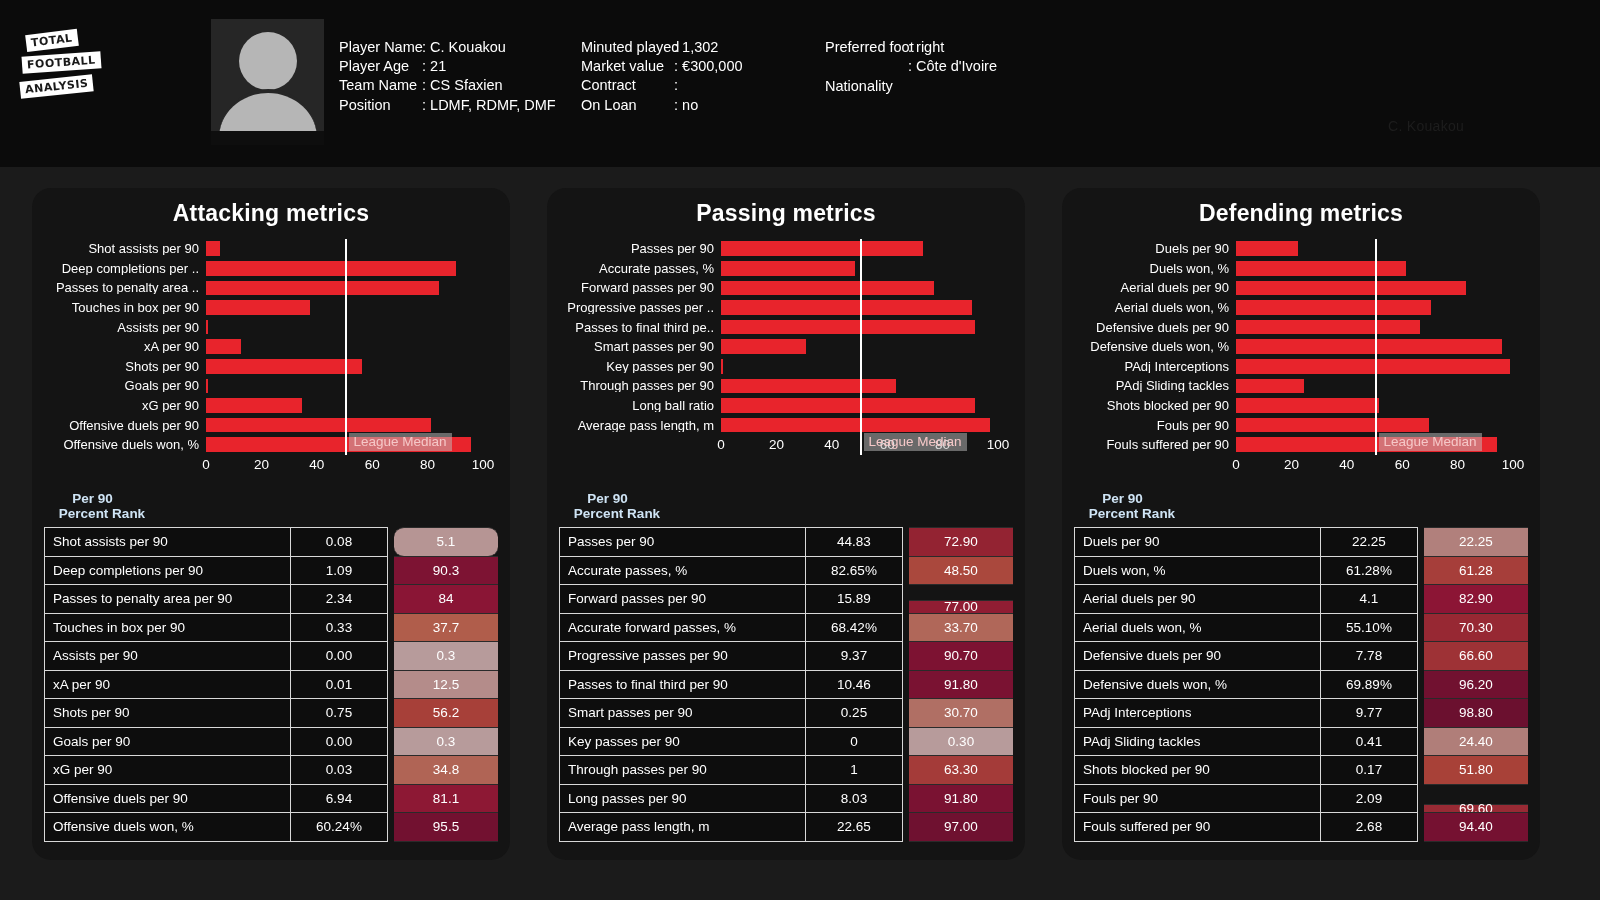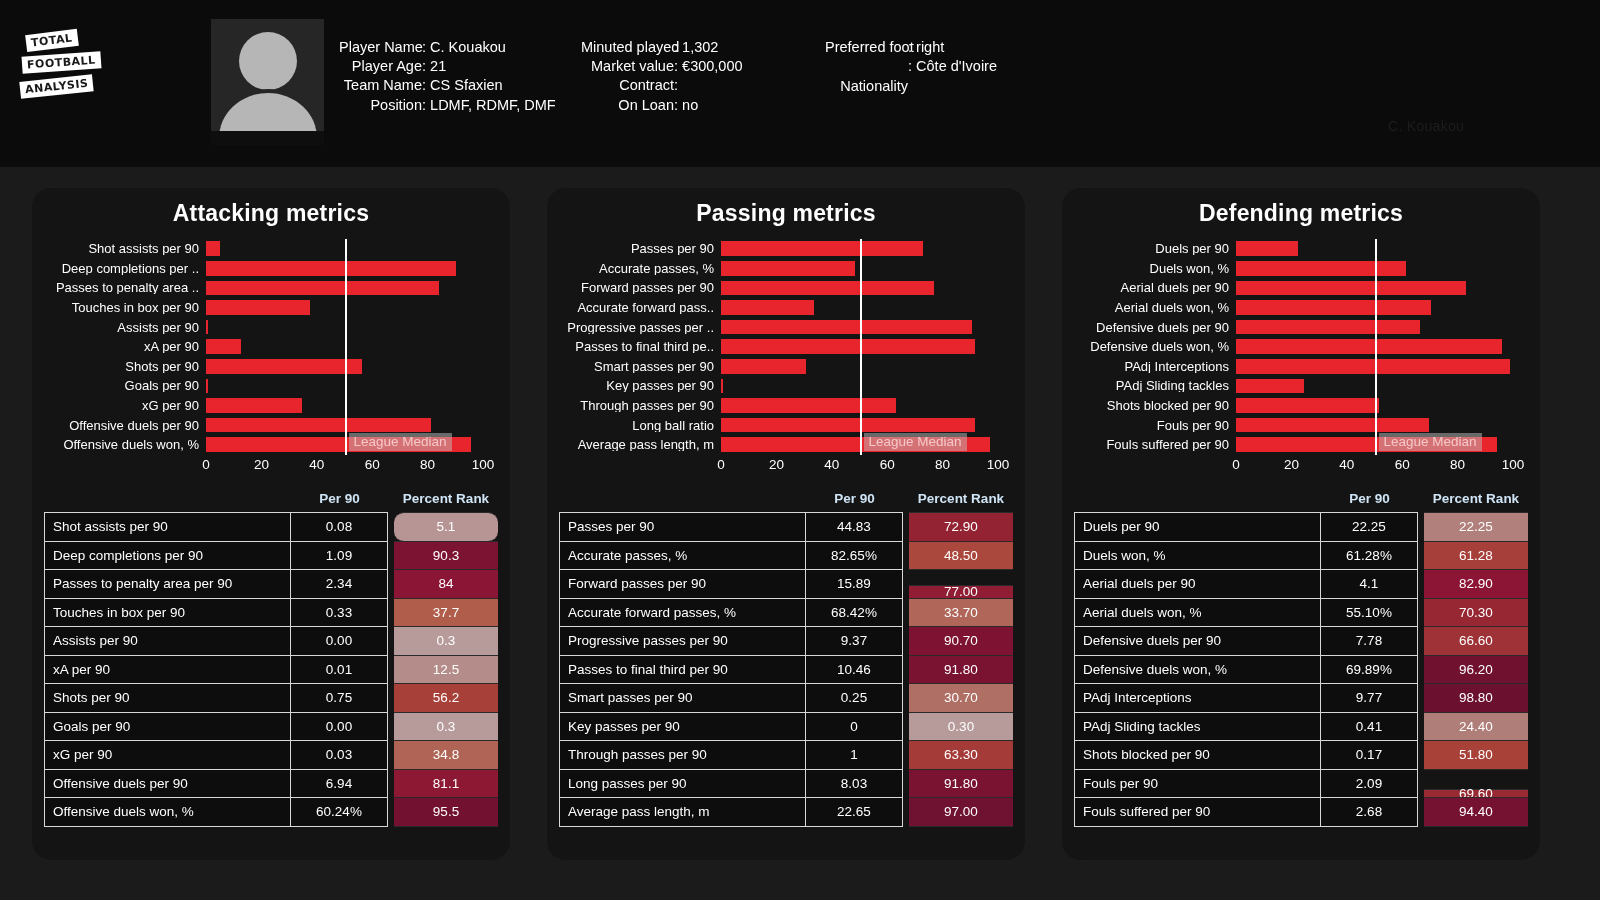--- a/index.html
+++ b/index.html
@@ -61,21 +61,20 @@
     background: #0e0e0e;
   }
 
   .info-col {
     position: absolute; top: 38px;
     color: #ffffff;
     font-size: 14.5px;
     line-height: 19.2px;
     white-space: pre;
     font-weight: 400;
-    text-align: right;
   }
   .info-col.c1 { left: 339px; }
   .info-col.c2 { left: 581px; }
   .info-col.c3 { left: 825px; }
   .info-row { display: flex; }
   .info-key { display: inline-block; }
   .info-val { display: inline-block; }
 
   .watermark {
     position: absolute; left: 1388px; top: 118px;
@@ -178,20 +177,21 @@
   }
 
   
   .tbl-wrap { margin: 22px 12px 0 12px; }
   .tbl-head {
     display: flex;
     color: #cfe4f5;
     font-size: 13.5px;
     font-weight: 700;
     padding-bottom: 6px;
+    flex-direction: column;
   }
   .th-metric { flex: 1 1 auto; }
   .th-per90  { width: 97px; text-align: center; }
   .th-rank   { width: 104px; text-align: center; margin-left: 6px; }
 
   .tbl-row { display: flex; height: 29.5px; margin-bottom: -1px; }
   .td-metric {
     flex: 1 1 auto;
     border: 1px solid #d8d8d8;
     color: #ffffff;
@@ -408,26 +408,20 @@
               <div class="bar" style="width: 134.345px; background: rgb(232, 36, 44);"></div>
             </div>
           </div>
           <div class="chart-row">
             <div class="chart-label">Forward passes per 90</div>
             <div class="bar-track">
               <div class="bar" style="width: 213.29px; background: rgb(232, 36, 44);"></div>
             </div>
           </div>
           <div class="chart-row">
-            <div class="chart-label">Accurate forward pass..</div>
-            <div class="bar-track">
-              <div class="bar" style="width: 93.349px; background: rgb(232, 36, 44);"></div>
-            </div>
-          </div>
-          <div class="chart-row">
             <div class="chart-label">Progressive passes per ..</div>
             <div class="bar-track">
               <div class="bar" style="width: 251.239px; background: rgb(232, 36, 44);"></div>
             </div>
           </div>
           <div class="chart-row">
             <div class="chart-label">Passes to final third pe..</div>
             <div class="bar-track">
               <div class="bar" style="width: 254.286px; background: rgb(232, 36, 44);"></div>
             </div>

